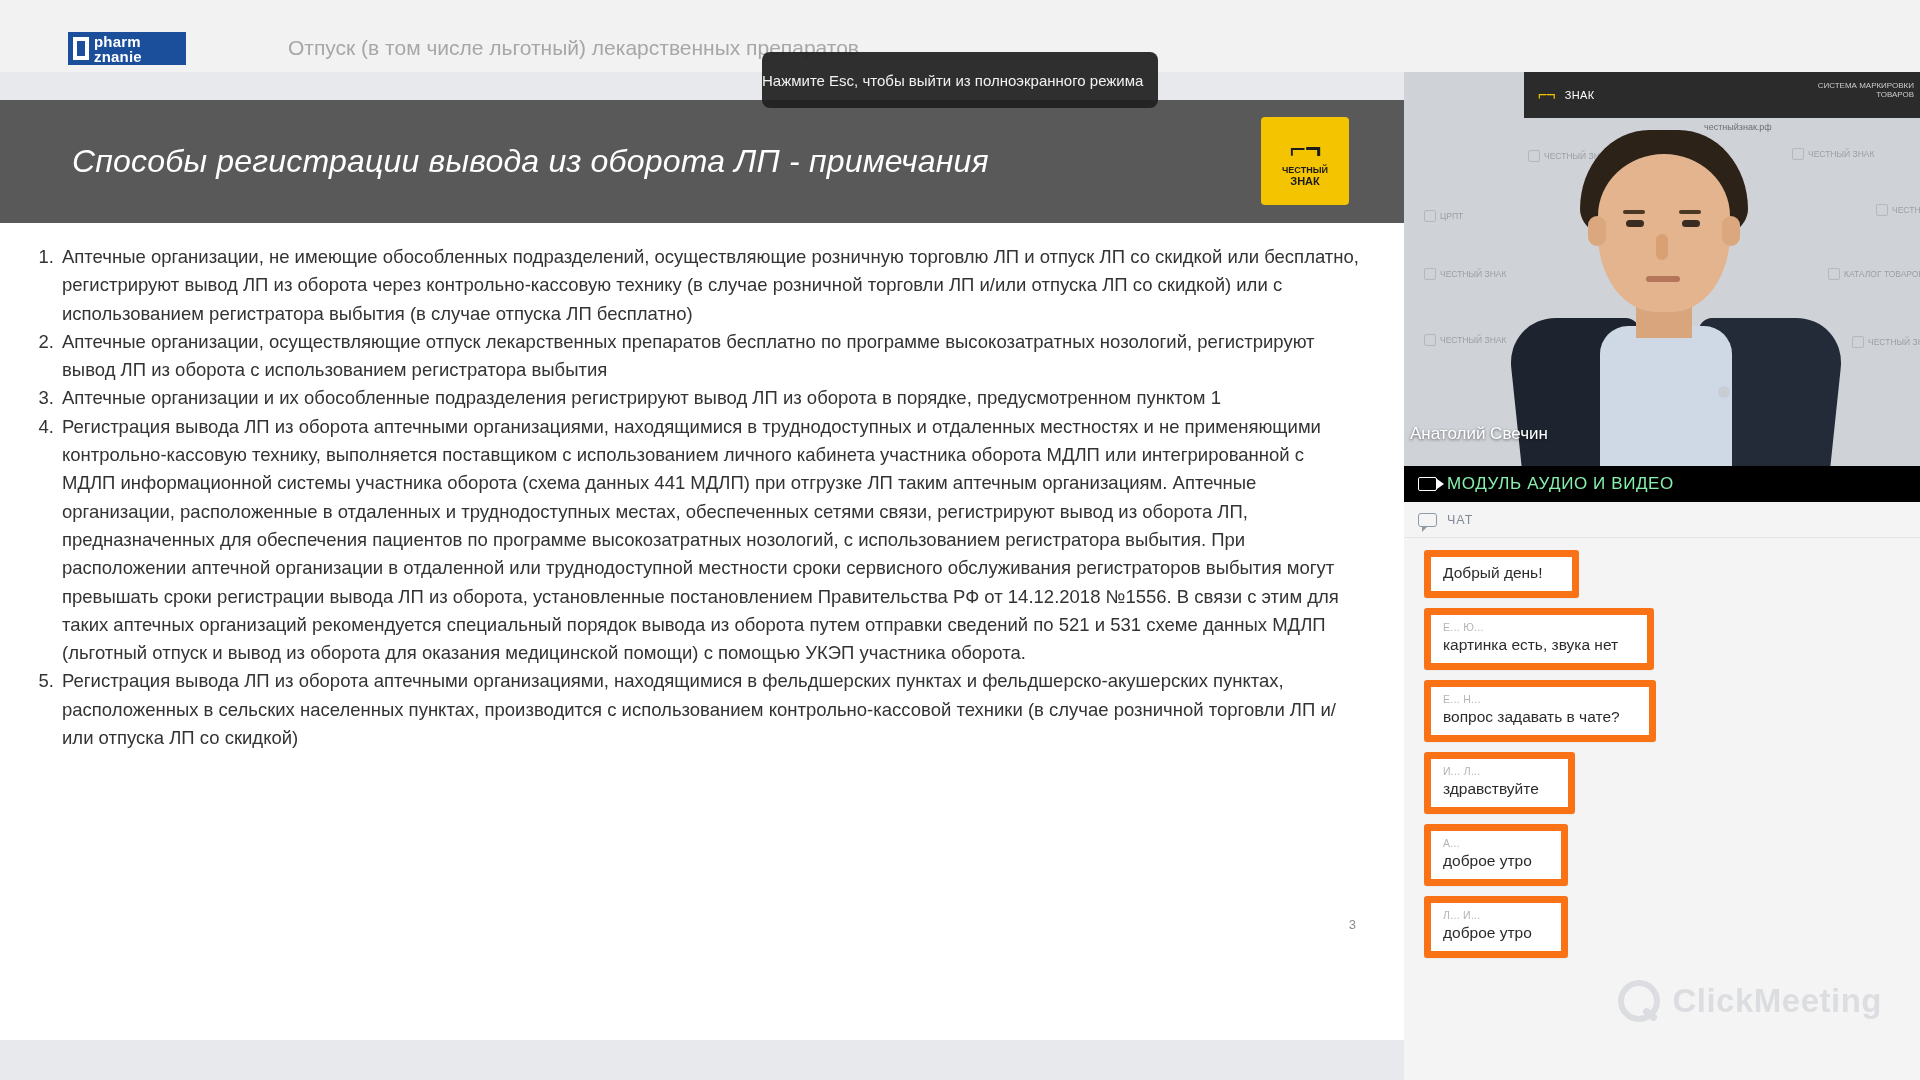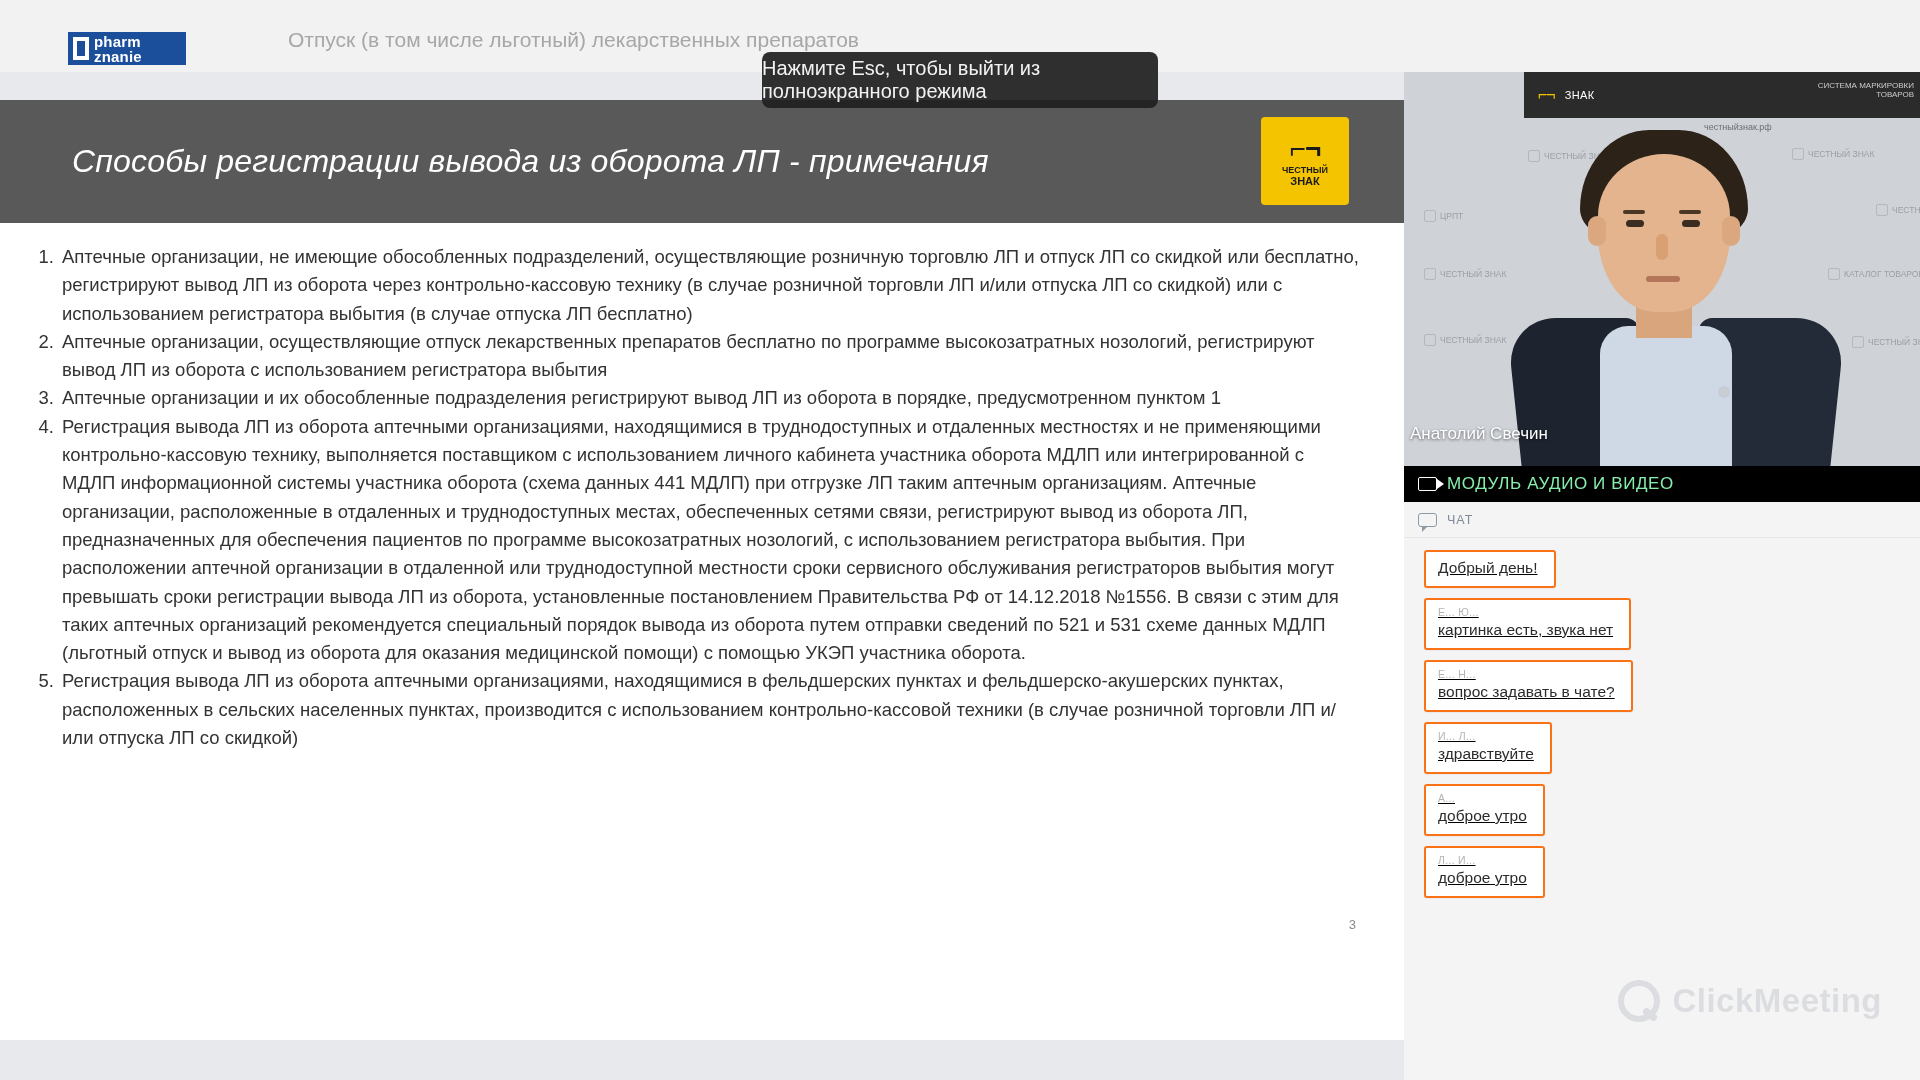--- a/index.html
+++ b/index.html
@@ -39,32 +39,32 @@
     width: 16px; height: 23px;
     background: #ffffff;
   }
   .brand-logo::after{
     content:"";
     position:absolute; left:9px; top:9px;
     width:8px; height:15px;
     background:#1b4f9c;
   }
   .topbar-title {
-    position: absolute; left: 288px; top: 28px;
+    position: absolute; left: 288px; top: 36px;
     font-size: 21px; color: #a7a7a7; white-space: nowrap;
   }
 
   
   .esc-toast {
     position: absolute; left: 762px; top: 52px;
     width: 396px; height: 56px;
     background: rgba(32,32,32,0.93);
     border-radius: 8px;
-    display: flex; align-items: center; justify-content: flex-end;
-    color: #f2f2f2; font-size: 20px;
+    display: flex; align-items: center; justify-content: flex-start;
+    color: #f2f2f2; font-size: 15px;
     z-index: 40;
   }
 
   
   .slide-wrap {
     position: absolute; left: 0; top: 72px;
     width: 1404px; height: 1008px;
     background: #e7e9ec;
     padding: 0;
   }
@@ -266,26 +266,25 @@
     border-right: 6px solid transparent;
   }
   .chat-head-label { color: #7f8b97; font-size: 12.5px; letter-spacing: 1px; }
   .chat-list {
     padding: 12px 0 0 20px;
   }
   .msg { margin-bottom: 10px; }
   .bubble {
     display: inline-block;
     background: #ffffff;
-    border: 2px solid #f97316;
+    border: 7px solid #f97316;
     border-radius: 3px;
-    padding: 6px 16px 9px 12px;
+    padding: 6px 29px 9px 12px;
     max-width: 330px;
     box-shadow: 0 1px 1px rgba(0,0,0,.04);
-    text-decoration: underline;
   }
   .bubble .author {
     font-size: 10.5px; color: #b4b4b4; margin-bottom: 2px;
     letter-spacing: .3px;
   }
   .bubble .text {
     font-size: 15.5px; color: #2b2b2b; line-height: 19px;
   }
 
   

